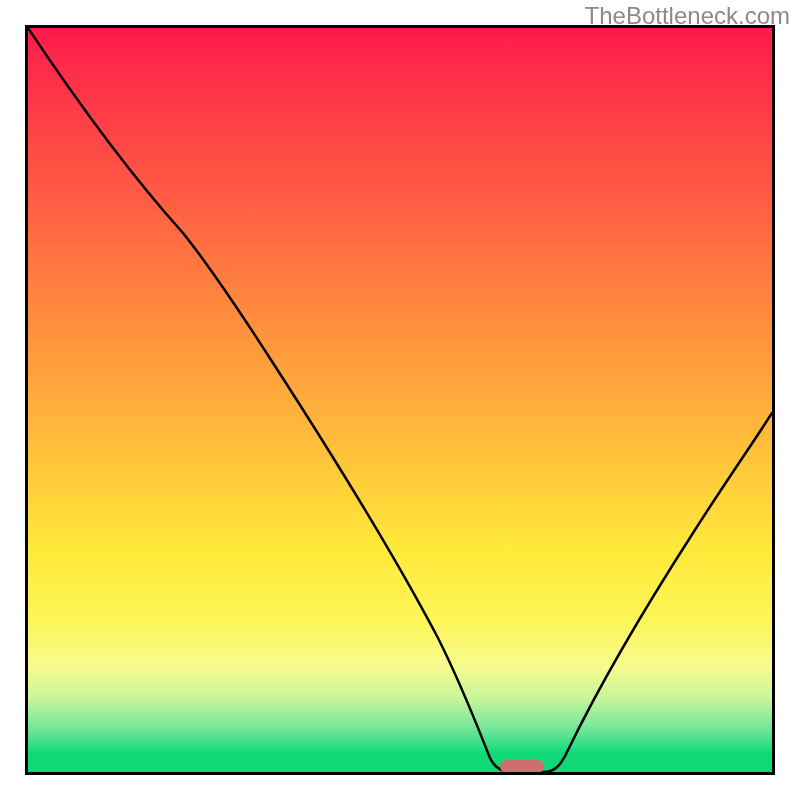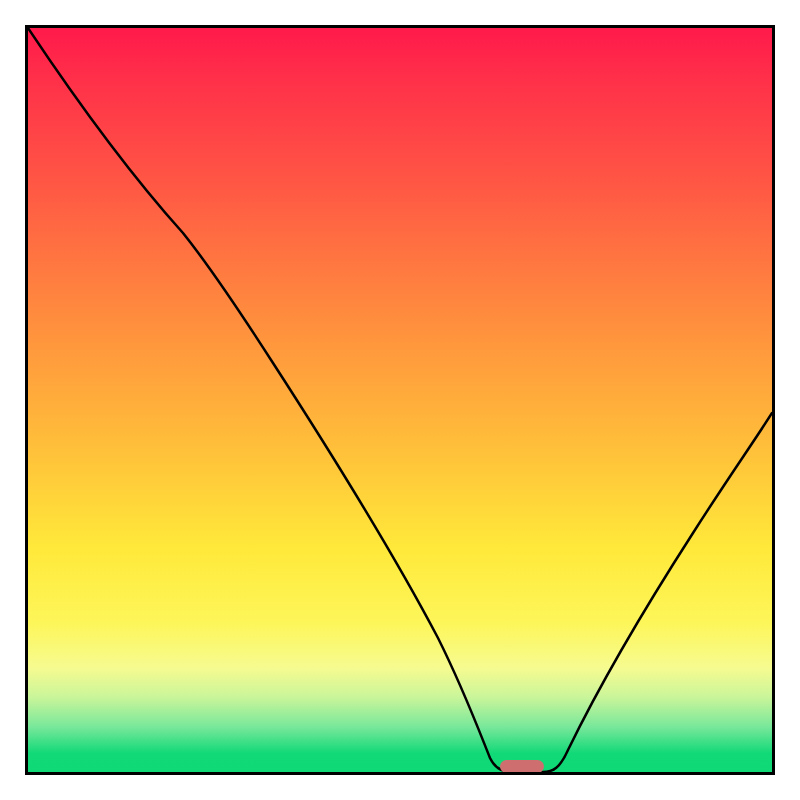--- a/index.html
+++ b/index.html
@@ -60,20 +60,21 @@
     inset: 0;
     width: 100%;
     height: 100%;
   }
 </style>
 </head>
 <body>
 
 <div class="frame">
 
+  <div class="watermark">TheBottleneck.com</div>
 
   <div class="plot">
     <div class="gradient"></div>
 
     <svg class="lines" viewBox="0 0 744 744" preserveAspectRatio="none">
 
       <path d="M 0 0
                C 60 90, 110 155, 155 205
                C 175 230, 200 265, 245 335
                C 300 420, 360 515, 410 610

